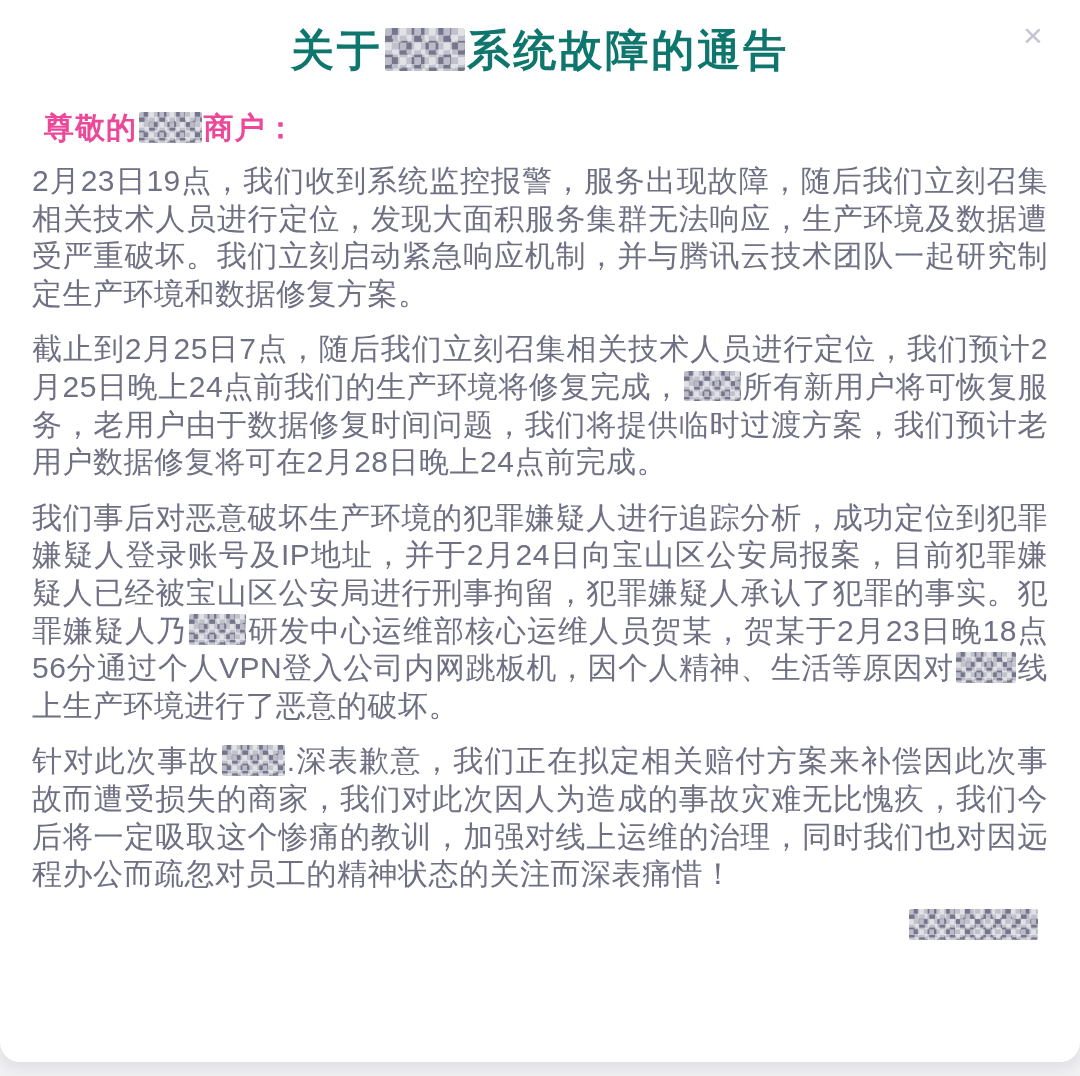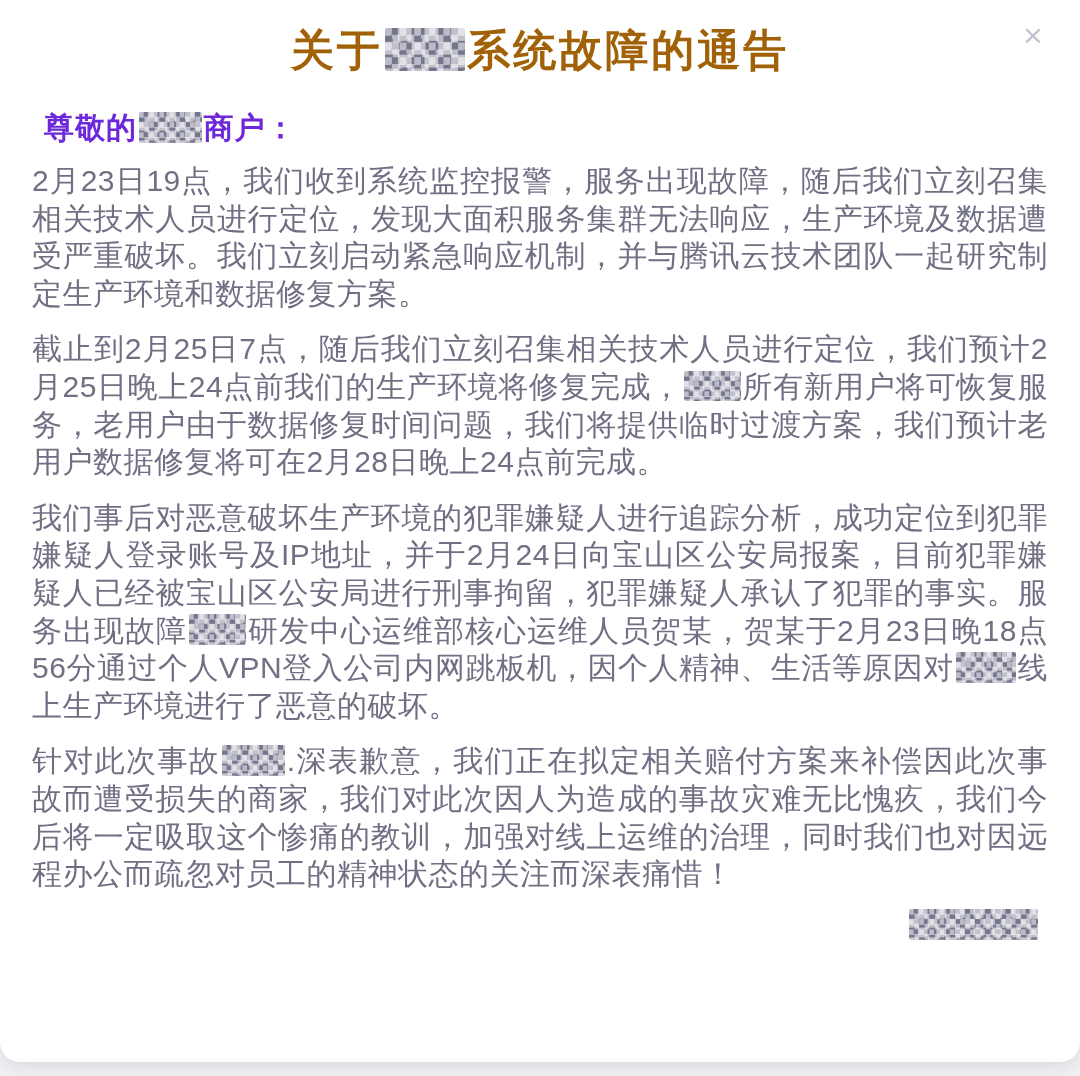--- a/index.html
+++ b/index.html
@@ -30,31 +30,31 @@
     color: #c4c4d0;
     font-weight: 400;
     cursor: pointer;
     user-select: none;
   }
   .title {
     text-align: center;
     font-size: 43px;
     line-height: 52px;
     font-weight: 700;
-    color: #a16207;
+    color: #0f766e;
     letter-spacing: 3px;
     margin-top: 2px;
   }
   .greeting {
     margin-top: 34px;
     padding-left: 12px;
     font-size: 30px;
     line-height: 36px;
     font-weight: 700;
-    color: #6d28d9;
+    color: #ec4899;
     letter-spacing: 1px;
   }
   .body-text p {
     font-size: 30px;
     line-height: 37.6px;
     color: #707084;
     text-align: justify;
     letter-spacing: 0.5px;
     margin-top: 18px;
   }
@@ -86,19 +86,19 @@
   <div class="modal">
     <div class="close">×</div>
 
     <h1 class="title" id="title"><span>关于</span><span class="mosaic" style="width: 1.85em;"></span><span>系统故障的通告</span></h1>
 
     <div class="greeting" id="greeting"><span>尊敬的</span><span class="mosaic" style="width: 2.1em;"></span><span>商户：</span></div>
 
     <div class="body-text" id="bodyct">
         <p><span>2月23日19点，我们收到系统监控报警，服务出现故障，随后我们立刻召集相关技术人员进行定位，发现大面积服务集群无法响应，生产环境及数据遭受严重破坏。我们立刻启动紧急响应机制，并与腾讯云技术团队一起研究制定生产环境和数据修复方案。</span></p>
         <p><span>截止到2月25日7点，随后我们立刻召集相关技术人员进行定位，我们预计2月25日晚上24点前我们的生产环境将修复完成，</span><span class="mosaic" style="width: 1.9em;"></span><span>所有新用户将可恢复服务，老用户由于数据修复时间问题，我们将提供临时过渡方案，我们预计老用户数据修复将可在2月28日晚上24点前完成。</span></p>
-        <p><span>我们事后对恶意破坏生产环境的犯罪嫌疑人进行追踪分析，成功定位到犯罪嫌疑人登录账号及IP地址，并于2月24日向宝山区公安局报案，目前犯罪嫌疑人已经被宝山区公安局进行刑事拘留，犯罪嫌疑人承认了犯罪的事实。服务出现故障</span><span class="mosaic" style="width: 1.9em;"></span><span>研发中心运维部核心运维人员贺某，贺某于2月23日晚18点56分通过个人VPN登入公司内网跳板机，因个人精神、生活等原因对</span><span class="mosaic" style="width: 2em;"></span><span>线上生产环境进行了恶意的破坏。</span></p>
+        <p><span>我们事后对恶意破坏生产环境的犯罪嫌疑人进行追踪分析，成功定位到犯罪嫌疑人登录账号及IP地址，并于2月24日向宝山区公安局报案，目前犯罪嫌疑人已经被宝山区公安局进行刑事拘留，犯罪嫌疑人承认了犯罪的事实。犯罪嫌疑人乃</span><span class="mosaic" style="width: 1.9em;"></span><span>研发中心运维部核心运维人员贺某，贺某于2月23日晚18点56分通过个人VPN登入公司内网跳板机，因个人精神、生活等原因对</span><span class="mosaic" style="width: 2em;"></span><span>线上生产环境进行了恶意的破坏。</span></p>
         <p><span>针对此次事故</span><span class="mosaic" style="width: 2.1em;"></span><span>.深表歉意，我们正在拟定相关赔付方案来补偿因此次事故而遭受损失的商家，我们对此次因人为造成的事故灾难无比愧疚，我们今后将一定吸取这个惨痛的教训，加强对线上运维的治理，同时我们也对因远程办公而疏忽对员工的精神状态的关注而深表痛惜！</span></p>
       </div>
 
     <div class="signature" id="sign"><span class="mosaic" style="width: 4.3em;"></span></div>
   </div>
 </div>
 
 </body></html>

